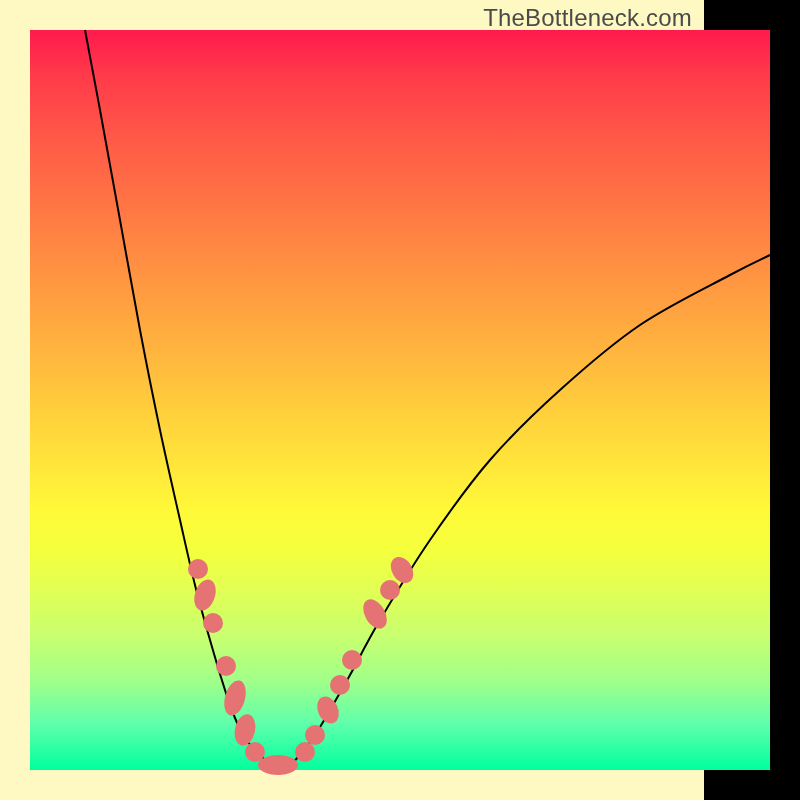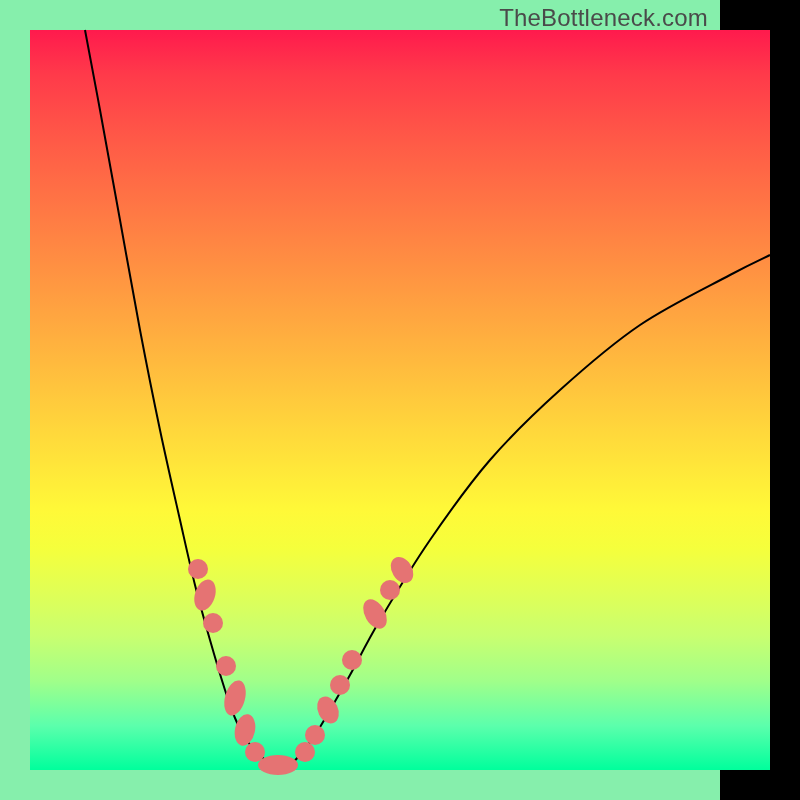--- a/index.html
+++ b/index.html
@@ -10,22 +10,21 @@
     overflow: hidden;
     background: #000;
     font-family: Arial, Helvetica, sans-serif;
   }
   .frame {
     position: absolute;
     top: 0;
     left: 0;
     width: 704px;
     height: 800px;
-    background: #86efac;
-    padding-left: 16px;
+    background: #fef9c3;
   }
   .plot {
     position: absolute;
     top: 30px;
     left: 30px;
     width: 740px;
     height: 740px;
     background: linear-gradient(to bottom,
       #ff1a4d 0%,
       #ff3a4a 6%,

